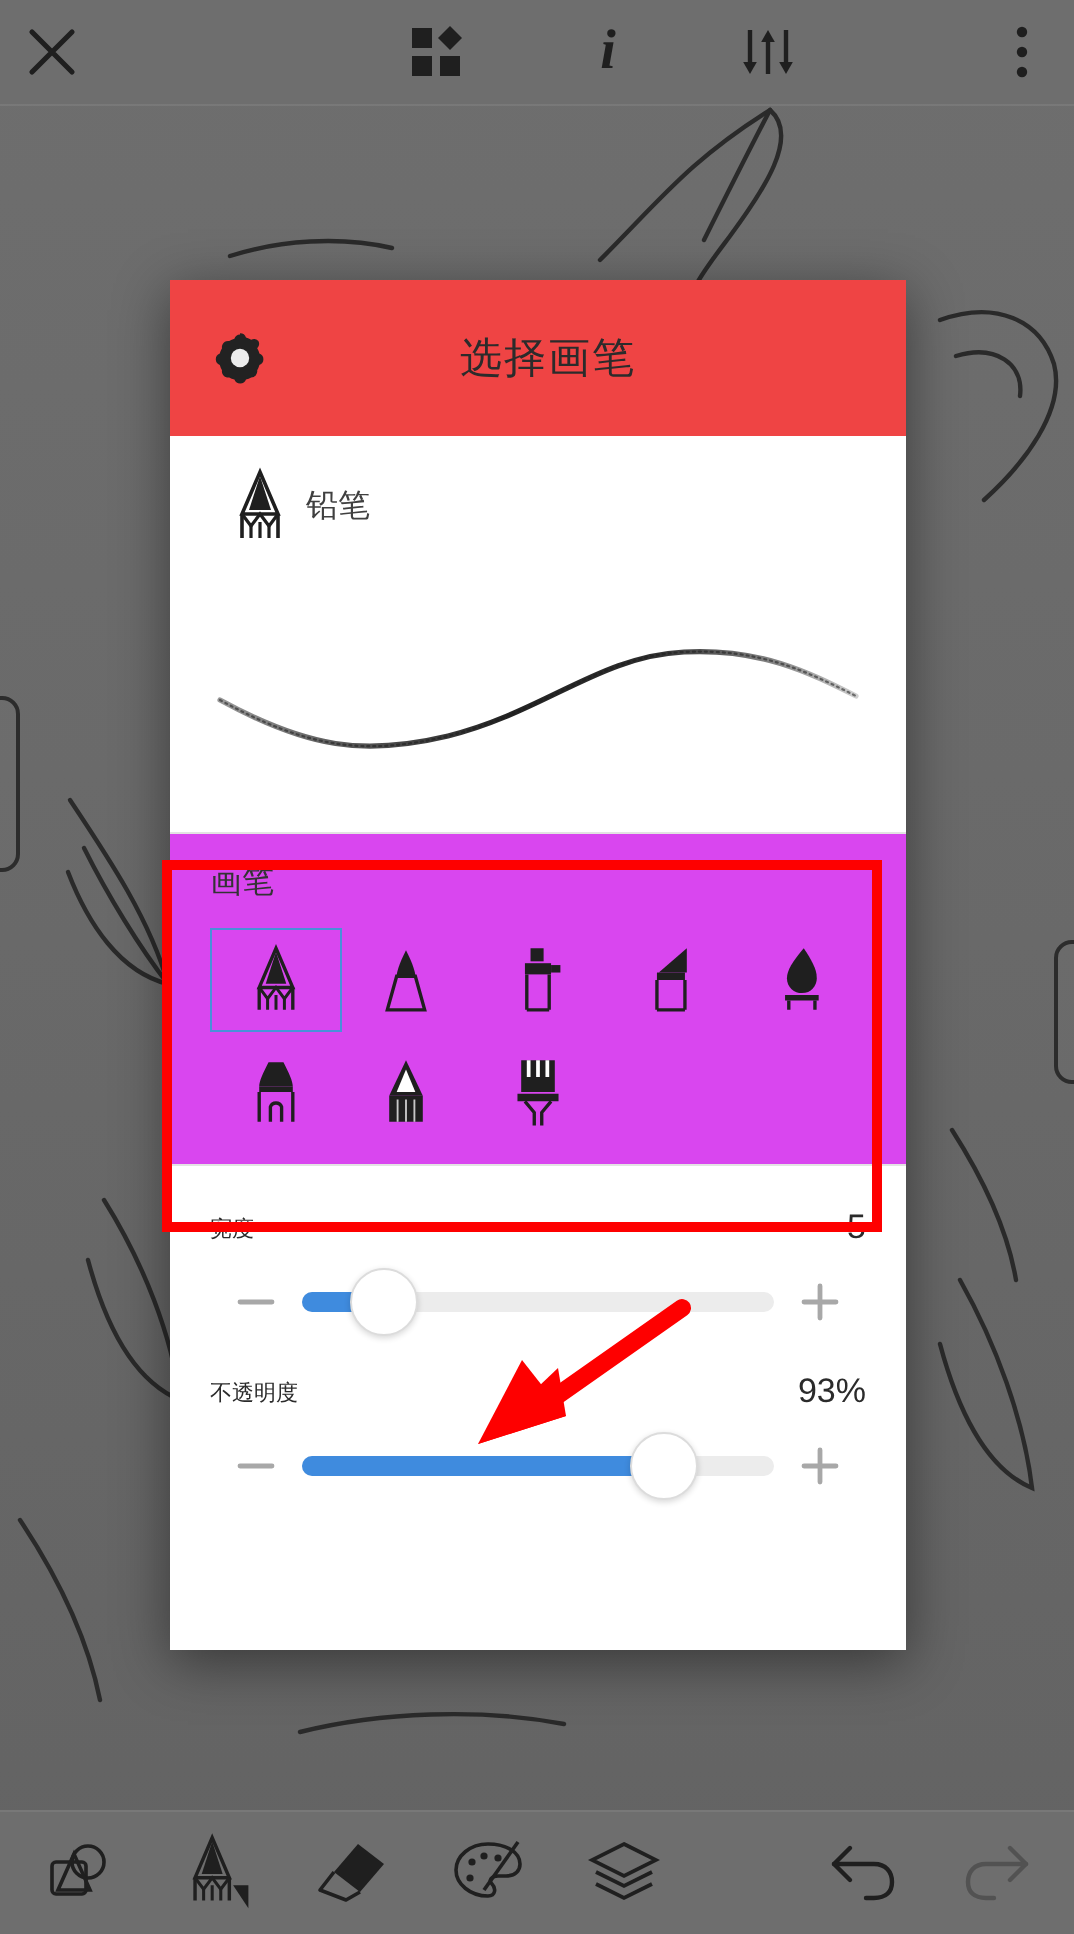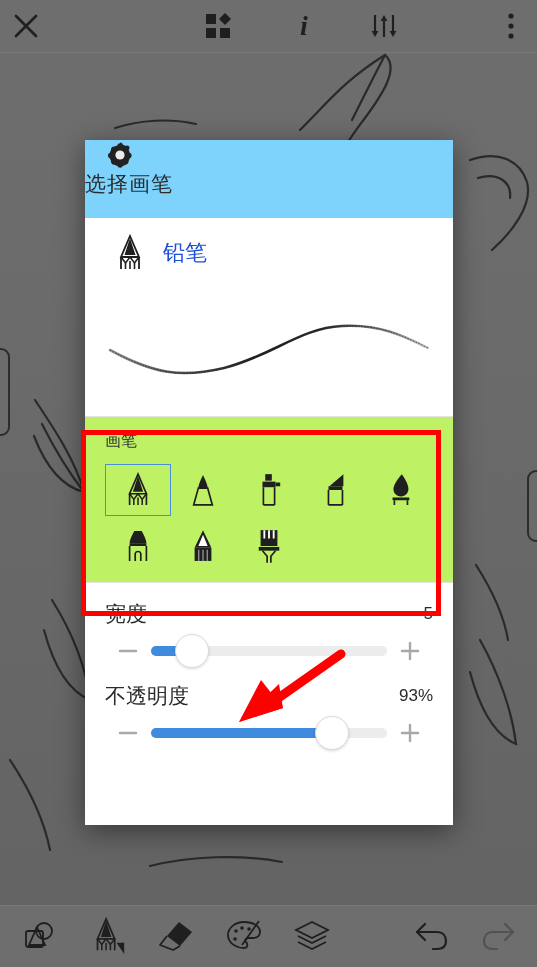--- a/index.html
+++ b/index.html
@@ -47,71 +47,71 @@
   #brush-dialog {
     position: absolute;
     left: 85px; top: 140px;
     width: 368px; height: 685px;
     background: #ffffff;
     box-shadow: 0 6px 26px rgba(0,0,0,0.45);
     display: flex; flex-direction: column;
     overflow: hidden;
   }
   #dialog-header {
-    height: 78px; background: #7dd3fc;
-    display: flex; align-items: flex-start; flex-shrink: 0; flex-direction: column;
+    height: 78px; background: #ef4444;
+    display: flex; align-items: center; flex-shrink: 0;
   }
   #dialog-header .gear-wrap {
     width: 70px; display:flex; align-items:center; justify-content:center;
     cursor: pointer;
   }
   #dialog-title {
     flex: 1; text-align: center;
     font-size: 21px; color: #2b2b2b; letter-spacing: 1px;
     padding-right: 60px;
   }
 
   
   #current-brush-row {
     height: 70px; display: flex; align-items: center;
     padding-left: 22px; flex-shrink: 0; background: #fff;
   }
   #current-brush-row .cb-icon { width: 46px; display:flex; justify-content:center; }
-  #current-brush-name { font-size: 22px; color: #1d4ed8; margin-left: 10px; }
+  #current-brush-name { font-size: 16px; color: #404040; }
 
   
   #stroke-preview {
     height: 128px; background: #fff; flex-shrink: 0;
     display: flex; align-items: center; justify-content: center;
   }
 
   .hr { height: 1px; background: #e3e3e3; }
 
   
-  #brush-section { padding: 14px 20px 10px 20px; background:#bef264; flex-shrink:0; }
+  #brush-section { padding: 14px 20px 10px 20px; background:#d946ef; flex-shrink:0; }
   #brush-section-label { font-size: 16px; color: #333; margin-bottom: 12px; }
   #brush-grid {
     display: grid;
     grid-template-columns: repeat(5, 1fr);
     row-gap: 4px;
   }
   .brush-cell {
     height: 52px; display: flex; align-items: center; justify-content: center;
     cursor: pointer; border: 1px solid transparent;
   }
   .brush-cell.selected { border: 1px solid #4a90d9; }
 
   
   #slider-area { padding: 6px 20px 14px 20px; background:#fff; }
   .slider-block { margin-top: 8px; }
   .slider-top {
     display: flex; align-items: center; justify-content: space-between;
     height: 34px;
   }
-  .slider-label { font-size: 21px; color: #2b2b2b; }
+  .slider-label { font-size: 11px; color: #2b2b2b; }
   .slider-value { font-size: 17px; color: #2b2b2b; }
   .slider-row { display: flex; align-items: center; height: 40px; }
   .step-btn {
     width: 46px; display: flex; align-items:center; justify-content:center;
     cursor: pointer; color: #9a9a9a;
   }
   .track-wrap { flex: 1; position: relative; height: 34px; }
   .track {
     position: absolute; left: 0; right: 0; top: 12px; height: 10px;
     background: #ececec; border-radius: 5px;

